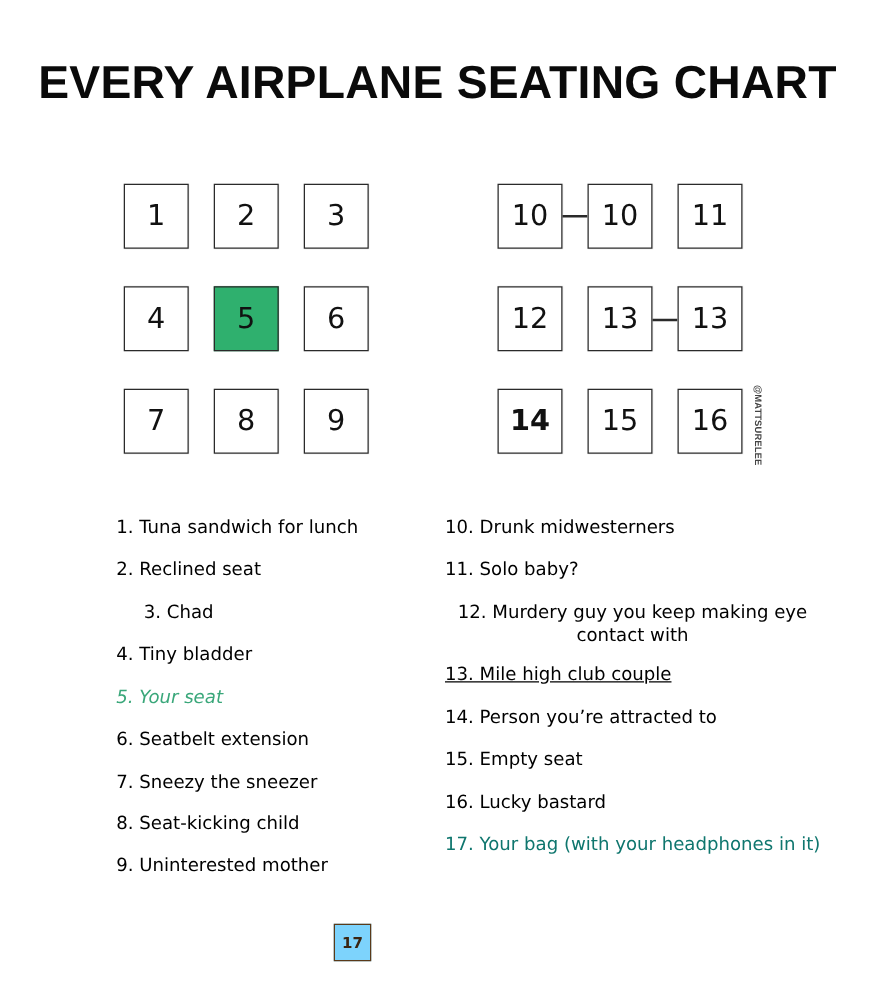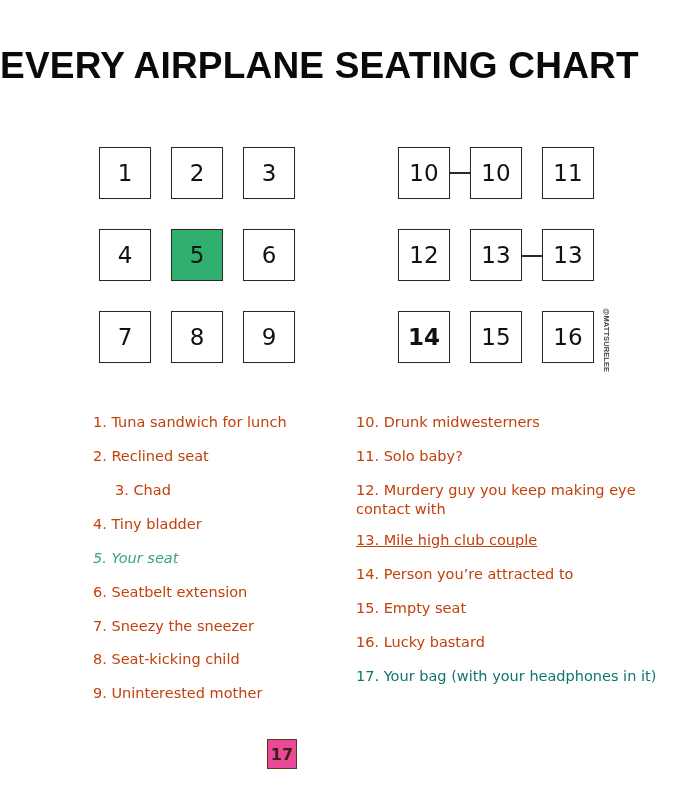--- a/index.html
+++ b/index.html
@@ -13,20 +13,21 @@
       position: relative;
       overflow: hidden;
       font-family: "DejaVu Sans", sans-serif;
       color: #111111;
     }
     .title {
       position: absolute;
       left: 0;
       top: 44px;
       width: 700px;
+      text-align: center;
       font-family: "Liberation Sans", sans-serif;
       font-weight: 700;
       font-size: 37px;
       letter-spacing: 0.2px;
       color: #0a0a0a;
       line-height: 44px;
       transform: scaleX(1.0);
     }
     .seat {
       position: absolute;
@@ -63,43 +64,43 @@
       font-weight: 700;
       color: #444444;
       letter-spacing: 0.1px;
       white-space: nowrap;
     }
     .legend-item {
       position: absolute;
       font-family: "DejaVu Sans", sans-serif;
       font-size: 14.5px;
       line-height: 19px;
-      color: #c2410c;
+      color: #000000;
       white-space: nowrap;
     }
     .legend-item.wrap {
       white-space: normal;
       width: 300px;
     }
     .legend-item.green { color: #3aa77a; }
     .legend-item.orange { color: #0f766e; }
     .bag {
       position: absolute;
       left: 267px;
       top: 739px;
       width: 30px;
       height: 30px;
       box-sizing: border-box;
-      background: #ec4899;
+      background: #7dd3fc;
       border: 1.6px solid #5a3a1a;
       display: flex;
       align-items: center;
       justify-content: center;
       font-family: "DejaVu Sans", sans-serif;
-      font-size: 16px;
+      font-size: 12px;
       font-weight: 700;
       color: #3a2410;
     }
   </style>
 </head>
 <body>
 
 <div class="title">EVERY AIRPLANE SEATING CHART</div>
 
 <div>
@@ -142,21 +143,21 @@
   <div class="legend-item green" style="left:93px;top:549px;font-style:italic;">5. Your seat</div>
   <div class="legend-item" style="left:93px;top:583px;">6. Seatbelt extension</div>
   <div class="legend-item" style="left:93px;top:617px;">7. Sneezy the sneezer</div>
   <div class="legend-item" style="left:93px;top:650px;">8. Seat-kicking child</div>
   <div class="legend-item" style="left:93px;top:684px;">9. Uninterested mother</div>
 </div>
 
 <div>
   <div class="legend-item" style="left:356px;top:413px;">10. Drunk midwesterners</div>
   <div class="legend-item" style="left:356px;top:447px;text-align:right;">11. Solo baby?</div>
-  <div class="legend-item wrap" style="left:356px;top:481px;">12. Murdery guy you keep making eye contact with</div>
+  <div class="legend-item wrap" style="left:356px;top:481px;text-align:center;">12. Murdery guy you keep making eye contact with</div>
   <div class="legend-item" style="left:356px;top:531px;text-decoration:underline;">13. Mile high club couple</div>
   <div class="legend-item" style="left:356px;top:565px;">14. Person you’re attracted to</div>
   <div class="legend-item" style="left:356px;top:599px;">15. Empty seat</div>
   <div class="legend-item" style="left:356px;top:633px;">16. Lucky bastard</div>
   <div class="legend-item orange" style="left:356px;top:667px;">17. Your bag (with your headphones in it)</div>
 </div>
 
 <div class="bag">17</div>
 
 </body></html>

